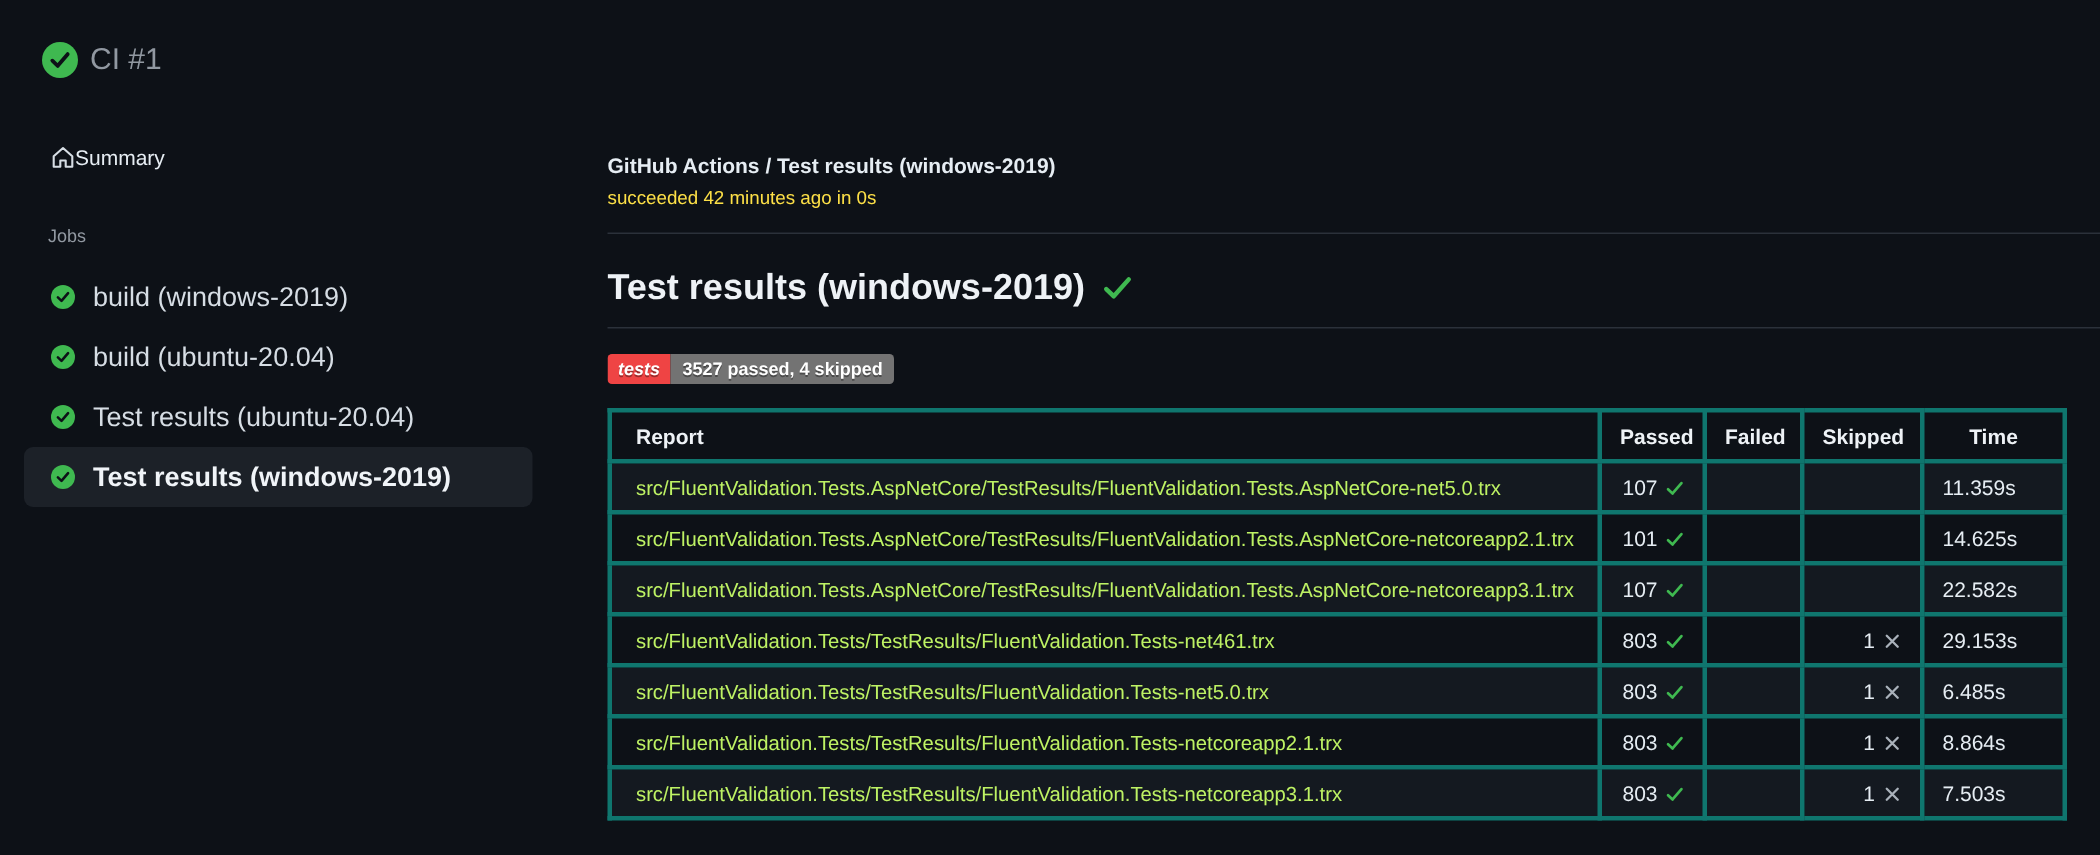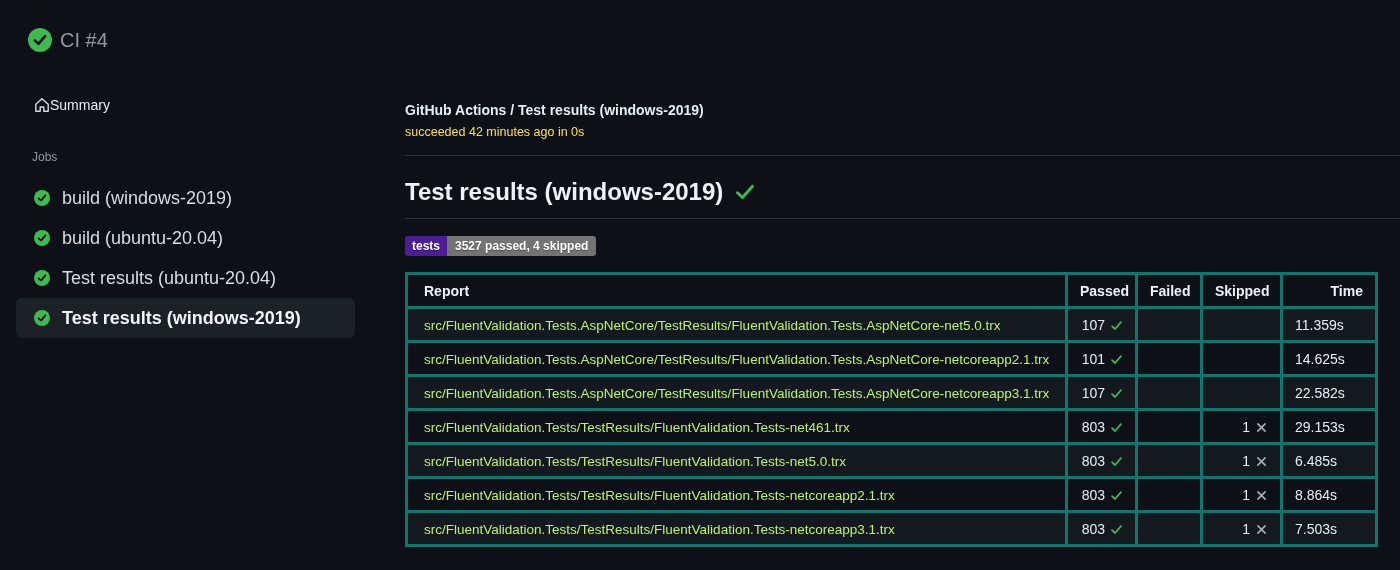--- a/index.html
+++ b/index.html
@@ -82,59 +82,59 @@
   .heading-check { width: 20px; height: 20px; margin-left: 12px; }
 
   
   .badge {
     display: inline-flex; margin-top: 17px;
     border-radius: 3px; overflow: hidden;
     font-size: 12px; font-weight: 600; line-height: 20px;
     text-shadow: 0 1px 0 rgba(0,0,0,.35);
     cursor: default;
   }
-  .badge-label { background: #4c1d95; color: #ffffff; padding: 0 7px; }
+  .badge-label { background: #ef4444; color: #ffffff; padding: 0 7px; font-style: italic; }
   .badge-value { background: #737373; color: #ffffff; padding: 0 8px; }
 
   
   table.results {
     margin-top: 16px;
     border-collapse: collapse;
     table-layout: fixed;
     width: 970px;
     font-size: 14px;
   }
   .results th, .results td {
     border: 3px solid #0f766e;
     height: 34px;
     padding: 0 12px;
     white-space: nowrap; overflow: hidden;
   }
-  .results th { font-weight: 700; color: #eef2f6; text-align: right; }
+  .results th { font-weight: 700; color: #eef2f6; text-align: center; }
   .results th.col-report { text-align: left; padding-left: 16px; }
   .results td.report-cell { padding-left: 16px; }
   .results td.num-cell { text-align: right; }
   .results td.time-cell { text-align: left; color: #e6edf3; }
   .results tbody tr:nth-child(odd) { background: #141920; }
   .results tbody tr:nth-child(even) { background: #0d1117; }
   .results a {
     color: #bef264; text-decoration: none; font-size: 13.5px;
   }
   .num { color: #e6edf3; }
   .cell-icon { width: 13px; height: 13px; margin-left: 5px; vertical-align: -2px; }
 </style>
 </head>
 <body>
 
 <div class="run-header">
   <svg class="status-circle" viewBox="0 0 16 16">
     <circle cx="8" cy="8" r="8" fill="#3fb950"></circle>
     <path d="M4.6 8.3 L7 10.6 L11.4 5.4" fill="none" stroke="#0d1117" stroke-width="1.7" stroke-linecap="round" stroke-linejoin="round"></path>
   </svg>
-  <span class="run-number">CI #4</span>
+  <span class="run-number">CI #1</span>
 </div>
 
 <div class="content">
 
   <div class="sidebar">
     <div class="summary-item">
       <svg class="home-svg" viewBox="0 0 16 16">
         <path d="M8 1.7 L14.2 7.2 L14.2 14.2 L9.8 14.2 L9.8 10 L6.2 10 L6.2 14.2 L1.8 14.2 L1.8 7.2 Z" fill="none" stroke="#d6dde4" stroke-width="1.4" stroke-linejoin="round"></path>
       </svg>
       <span>Summary</span>

